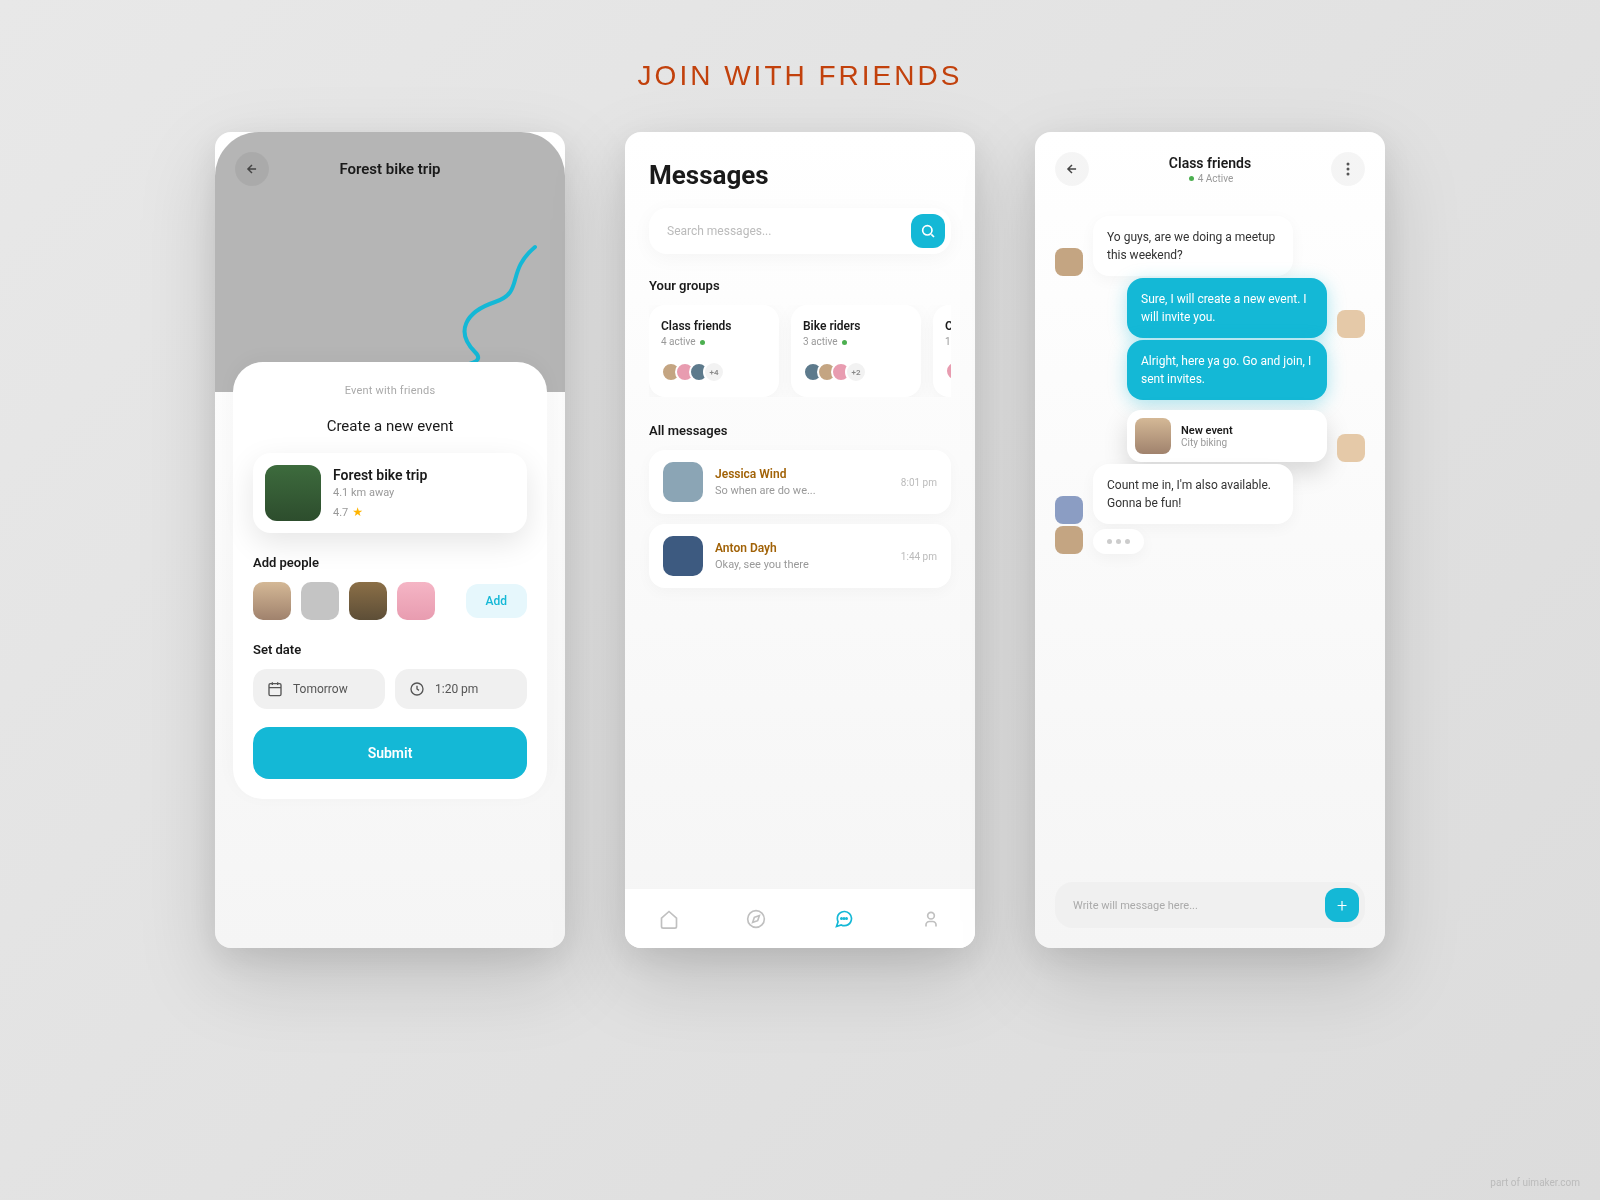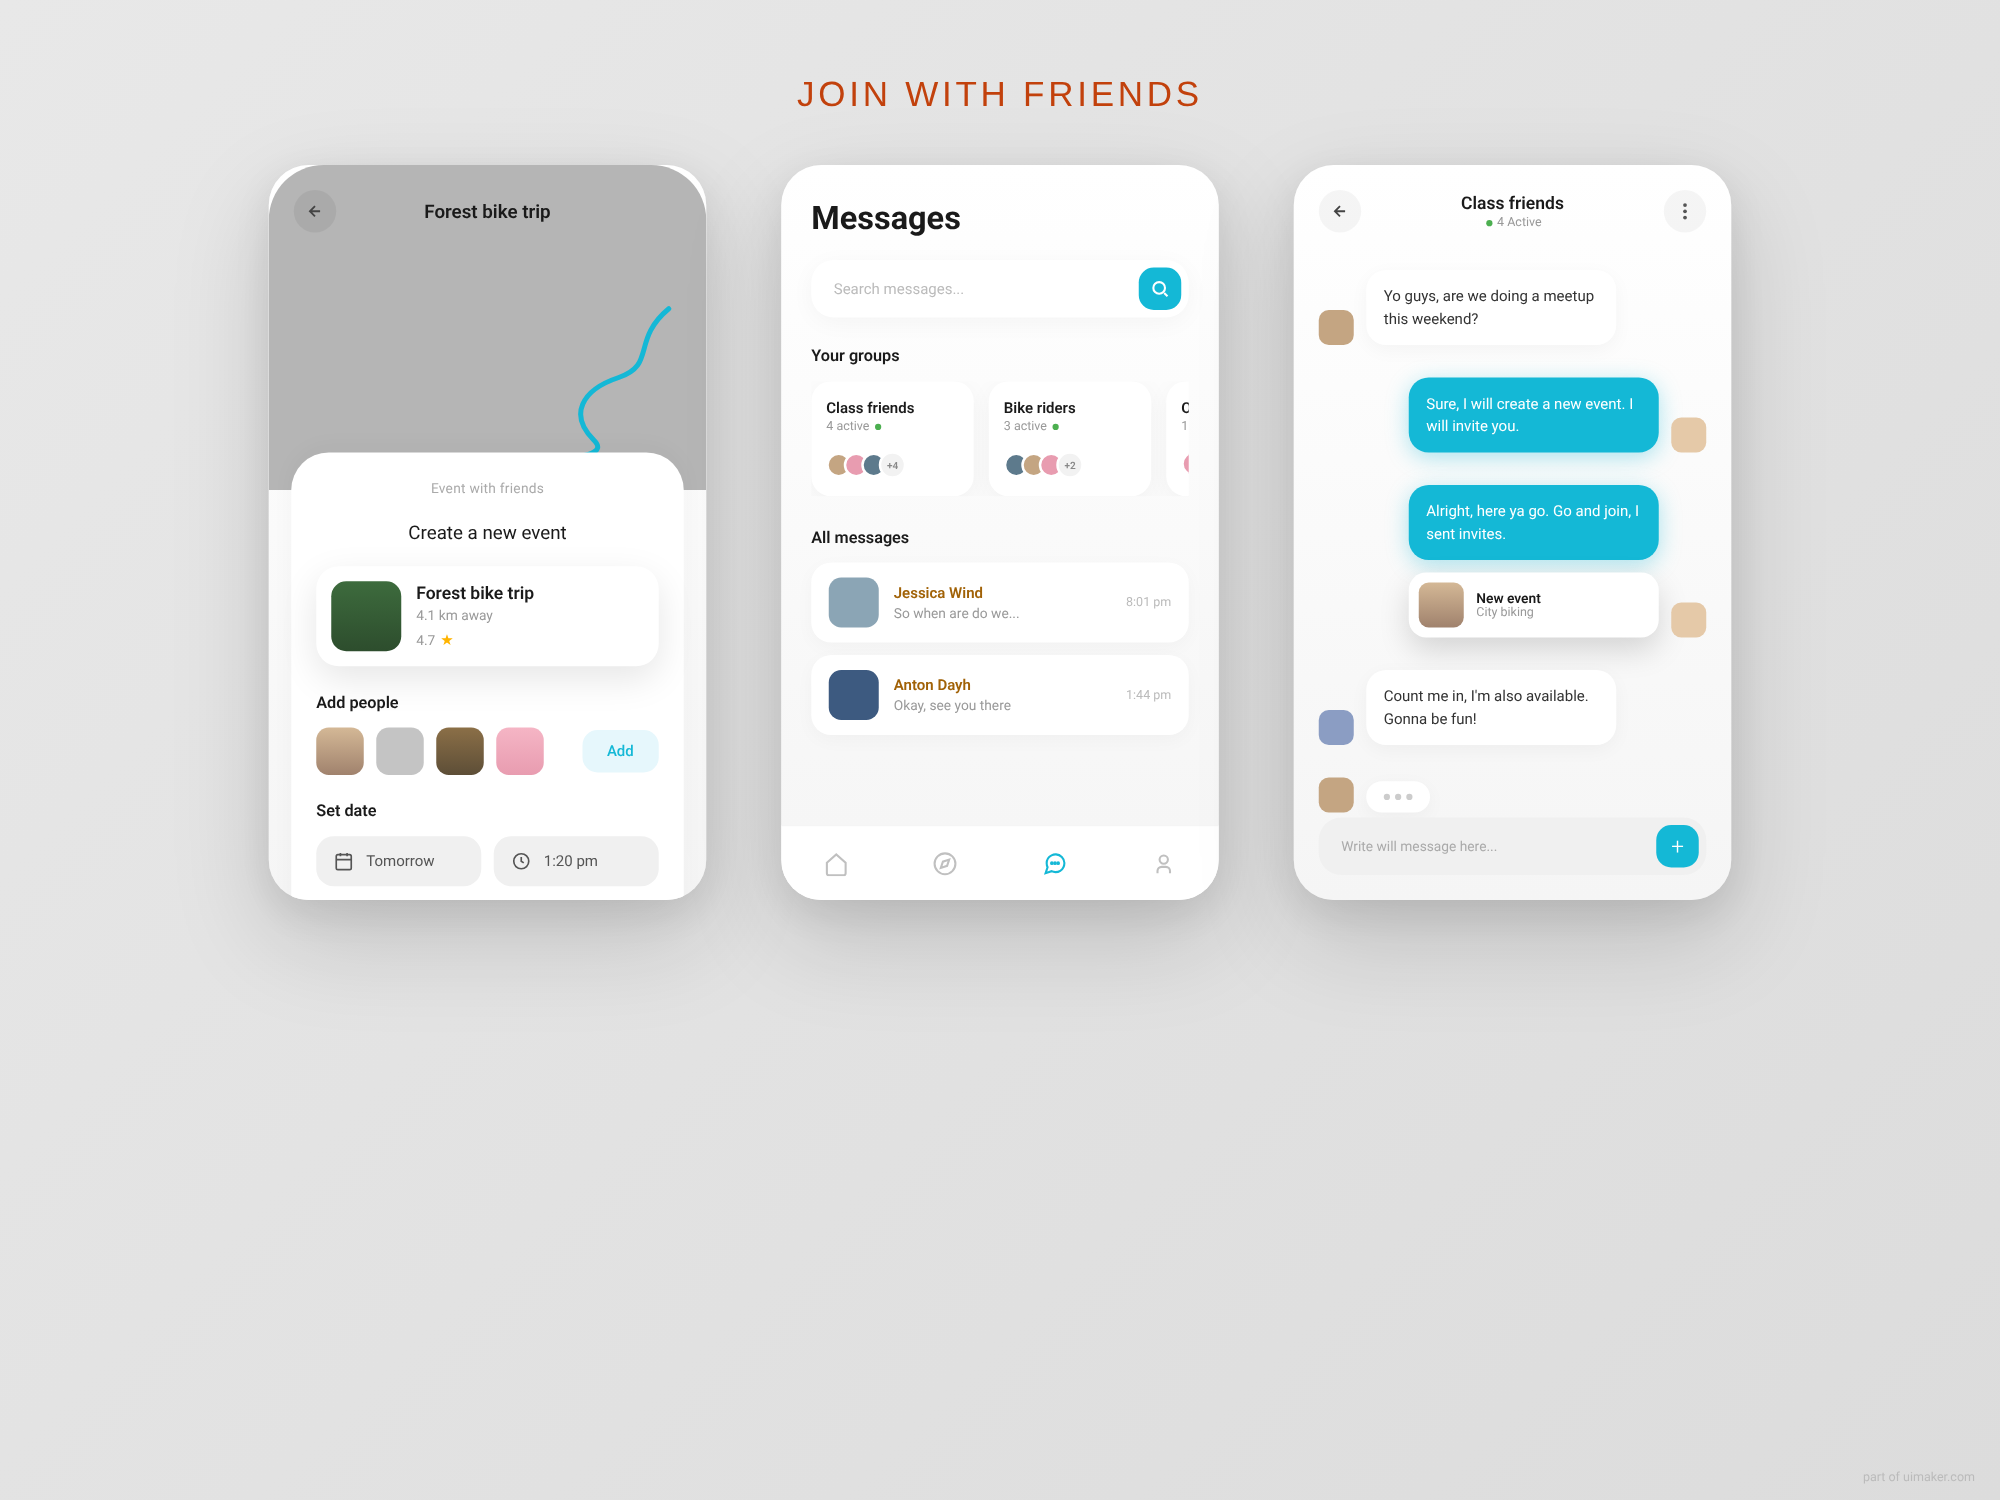--- a/index.html
+++ b/index.html
@@ -22,23 +22,23 @@
     text-transform: uppercase;
     margin-bottom: 40px;
   }
   .phones {
     display: flex;
     gap: 60px;
     justify-content: center;
   }
   .phone {
     width: 350px;
-    height: 588px;
+    height: 816px;
     background: linear-gradient(180deg, #ffffff 0%, #f5f5f5 100%);
-    border-radius: 32px;
+    border-radius: 16px;
     box-shadow: 0 30px 80px rgba(0,0,0,0.15), 0 10px 30px rgba(0,0,0,0.08);
     overflow: hidden;
     position: relative;
   }
 
   
   .p1-map {
     height: 260px;
     background: #b5b5b5;
     position: relative;
@@ -147,21 +147,21 @@
   }
   .tab-icon{width:20px;height:20px;color:#c0c0c0;}
   .tab-icon.active{color:#14b8d6;}
 
   
   .p3-header {display:flex;align-items:center;justify-content:space-between;padding:20px;}
   .p3-round {width:34px;height:34px;border-radius:50%;background:rgba(0,0,0,0.04);display:flex;align-items:center;justify-content:center;}
   .p3-header-center{text-align:center;}
   .p3-header-title{font-size:14px;font-weight:600;color:#1a1a1a;}
   .p3-header-sub{font-size:10px;color:#999;display:flex;align-items:center;justify-content:center;gap:4px;margin-top:2px;}
-  .p3-chat {padding:10px 20px 0;display:flex;flex-direction:column;gap:26px;}
+  .p3-chat {padding:10px 20px 0;display:flex;flex-direction:column;gap:2px;}
   .bubble-row{display:flex;gap:10px;align-items:flex-end;}
   .bubble-row.right{justify-content:flex-end;}
   .chat-av{width:28px;height:28px;border-radius:8px;background:#c4a582;flex-shrink:0;}
   .chat-av.ca2{background:#e5c9a8;}
   .chat-av.ca3{background:#8b9dc3;}
   .bubble {
     max-width:200px;padding:12px 14px;border-radius:16px;
     font-size:12px;line-height:1.5;
   }
   .bubble.in{background:#fff;box-shadow:0 4px 15px rgba(0,0,0,0.04);color:#333;}

